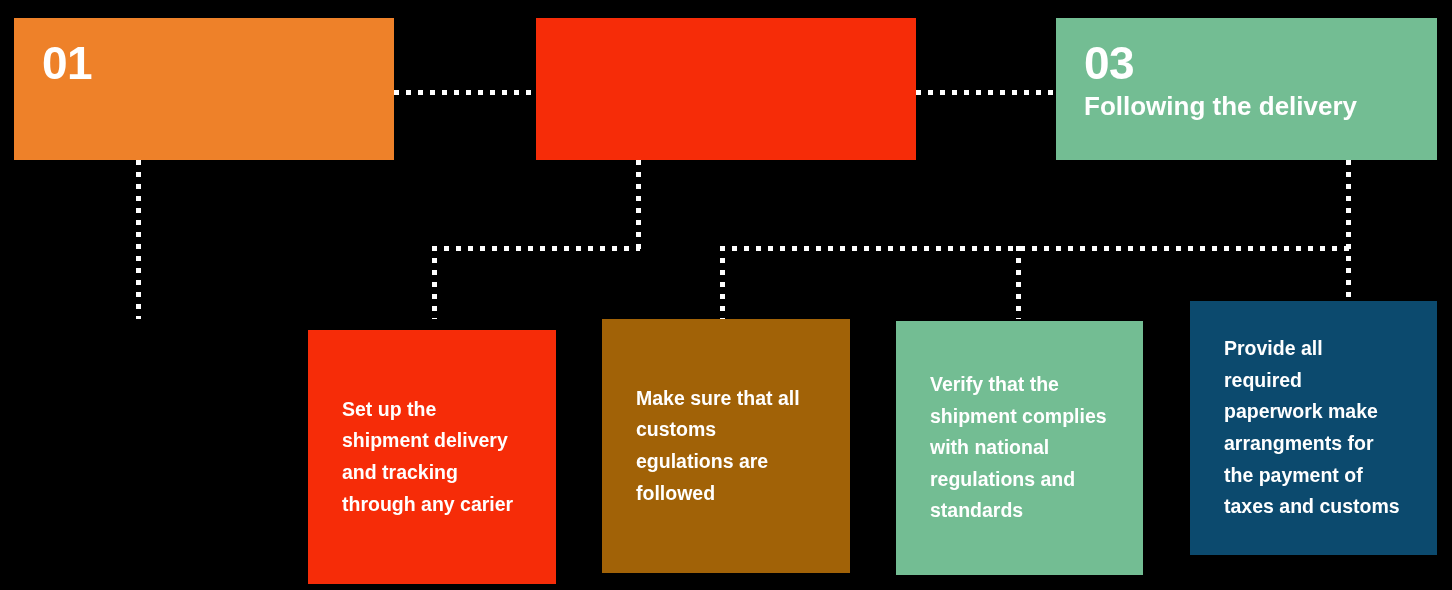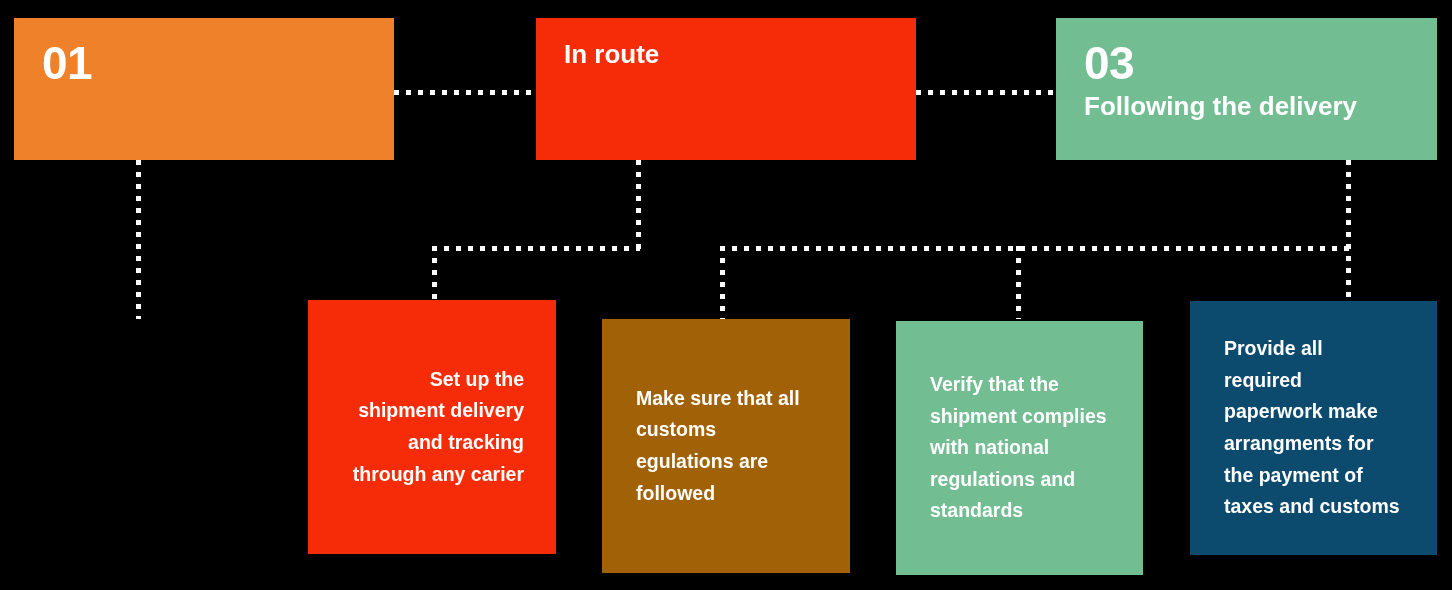--- a/index.html
+++ b/index.html
@@ -64,21 +64,21 @@
   }
   .task-text {
     font-size: 19.5px;
     font-weight: 700;
     line-height: 1.62;
     color: #ffffff;
     margin: 0;
   }
 
   #task-0 { left: 14px;   top: 319px; width: 247px; height: 254px; background: #ee8129; }
-  #task-1 { left: 308px;  top: 300px; width: 248px; height: 254px; background: #f62c08; text-align: right; }
+  #task-1 { left: 308px;  top: 330px; width: 248px; height: 254px; background: #f62c08; }
   #task-2 { left: 602px;  top: 319px; width: 248px; height: 254px; background: #a16207; }
   #task-3 { left: 896px;  top: 321px; width: 247px; height: 254px; background: #73bd93; }
   #task-4 { left: 1190px; top: 301px; width: 247px; height: 254px; background: #0c4a6e; justify-content: flex-end; }
 
   
   .conn-h {
     position: absolute;
     height: 5px;
     background-image: linear-gradient(to right, #ffffff 0 5px, rgba(0,0,0,0) 5px 12px);
     background-size: 12px 5px;
@@ -127,21 +127,20 @@
   <div class="conn-h" id="conn-rail-r"></div>
   <div class="conn-v" id="conn-t2-down"></div>
   <div class="conn-v" id="conn-t3-down"></div>
   <div class="conn-v" id="conn-p2-down"></div>
 
   <div class="phase-box" id="phase-0">
     <div class="phase-number">01</div>
   </div>
 
   <div class="phase-box" id="phase-1">
-    <div class="phase-title">In route</div>
   </div>
 
   <div class="phase-box" id="phase-2">
     <div class="phase-number">03</div>
     <div class="phase-title">Following the delivery</div>
   </div>
 
 
   <div class="task-box" id="task-1">
     <p class="task-text">Set up the shipment delivery and tracking through any carier</p>

